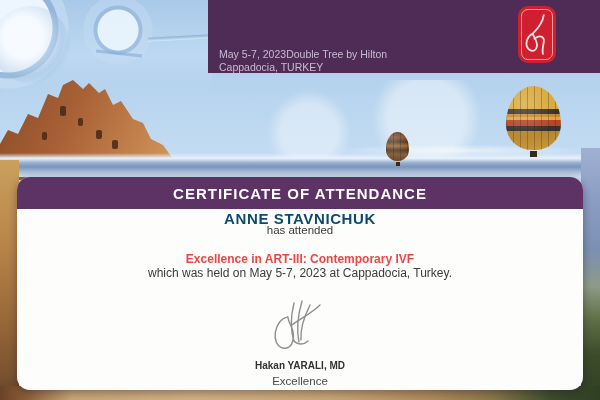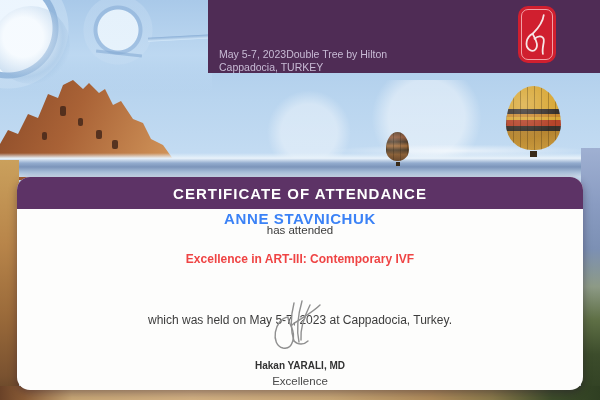--- a/index.html
+++ b/index.html
@@ -74,24 +74,24 @@
     background:linear-gradient(180deg,#5f4430 0%,#8a5232 18%,#4a3826 34%,#a06a38 48%,#53412c 62%,#8a6038 78%,#6a4a2e 100%); }
   .balloon-small .basket { width:4px; height:4px; }
 
   
   .panel { position:absolute; left:17px; top:177px; width:566px; height:213px;
     background:#fdfdfc; border-radius:13px; box-shadow:0 3px 8px rgba(35,18,45,.4); }
   .banner { position:absolute; left:0; top:0; right:0; height:32px; background:#5d3366;
     border-radius:13px 13px 0 0; display:flex; align-items:center; justify-content:center; }
   .banner span { color:#fff; font-weight:bold; font-size:15px; letter-spacing:1px; }
   .p-center { position:absolute; left:0; right:0; text-align:center; color:#3c3c3c; }
-  .attendee { top:33px; font-size:15px; font-weight:bold; color:#3b82f6; letter-spacing:.6px; }
+  .attendee { top:33px; font-size:15px; font-weight:bold; color:#0c4a6e; letter-spacing:.6px; }
   .attended { top:47px; font-size:11.5px; }
   .event { top:75px; font-size:12px; font-weight:bold; color:#ef4444; }
-  .details { top:89px; font-size:12px;margin-top:47px; }
+  .details { top:89px; font-size:12px; }
   .sig-wrap { top:118px; height:62px; }
   .signatory { top:183px; font-size:10px; font-weight:bold; color:#333; }
   .sig-title { top:198px; font-size:11.5px; color:#4a4a4a; }
 </style>
 </head>
 <body>
 
 <div class="scene">
 
   <div class="sky"></div>

